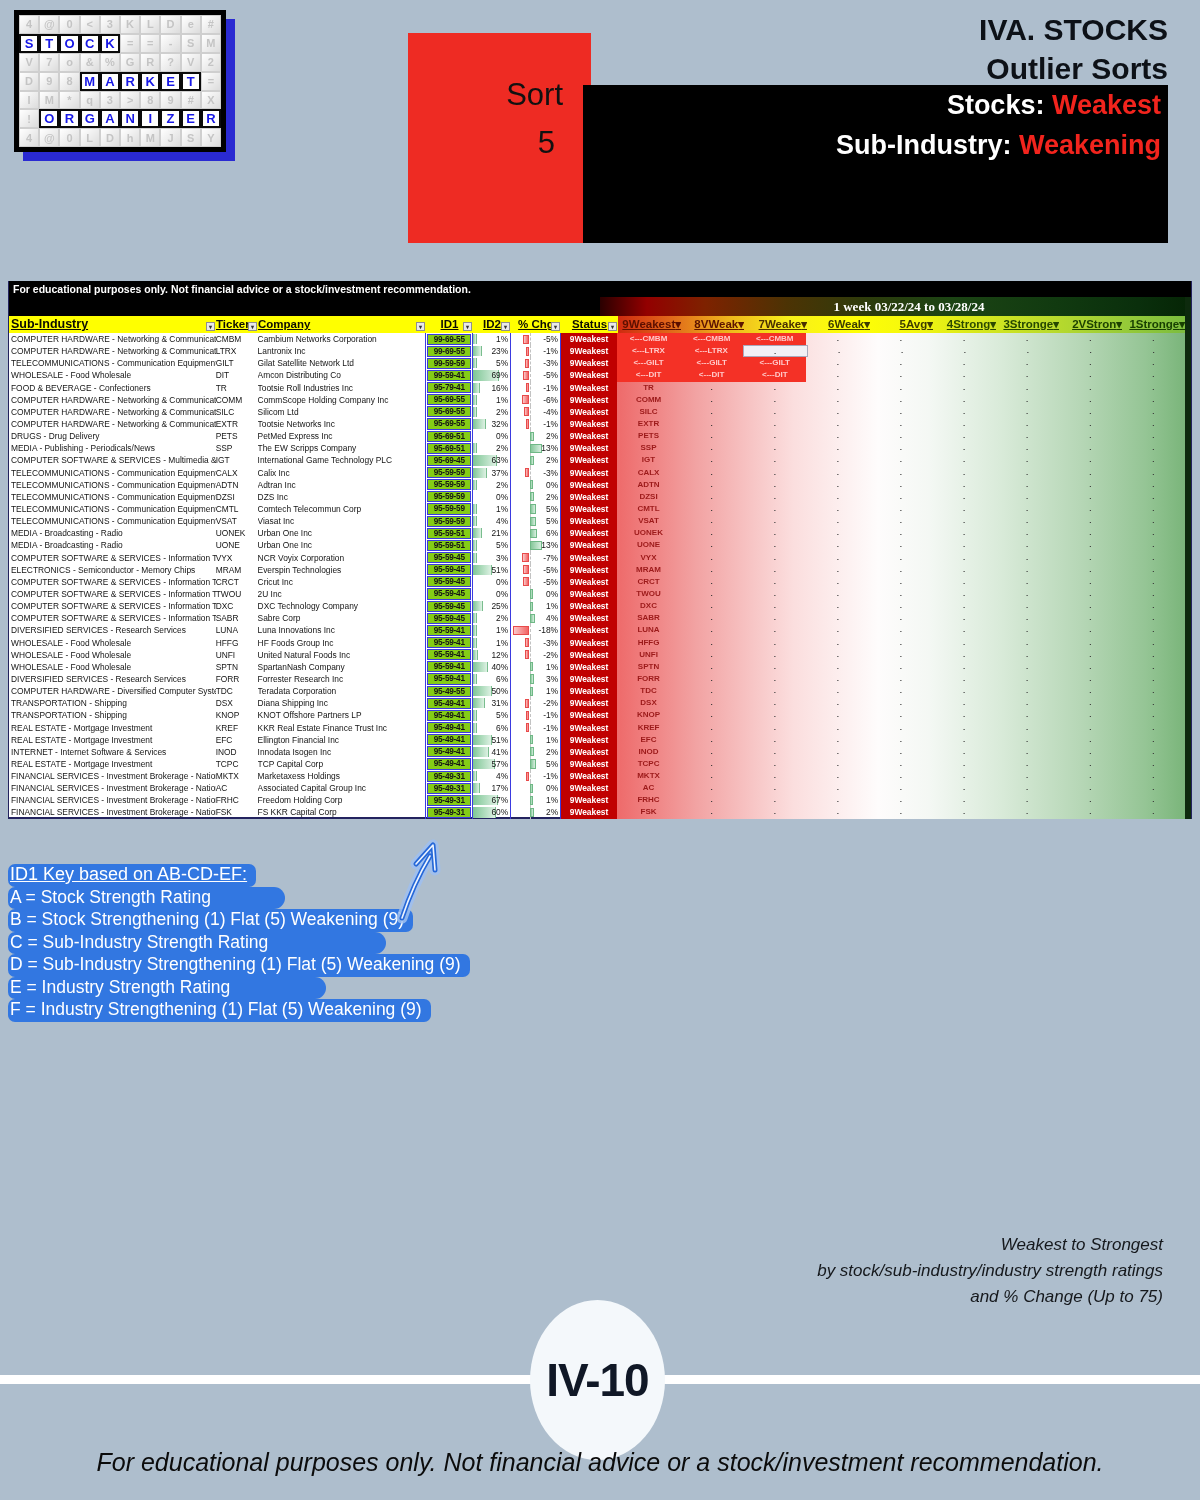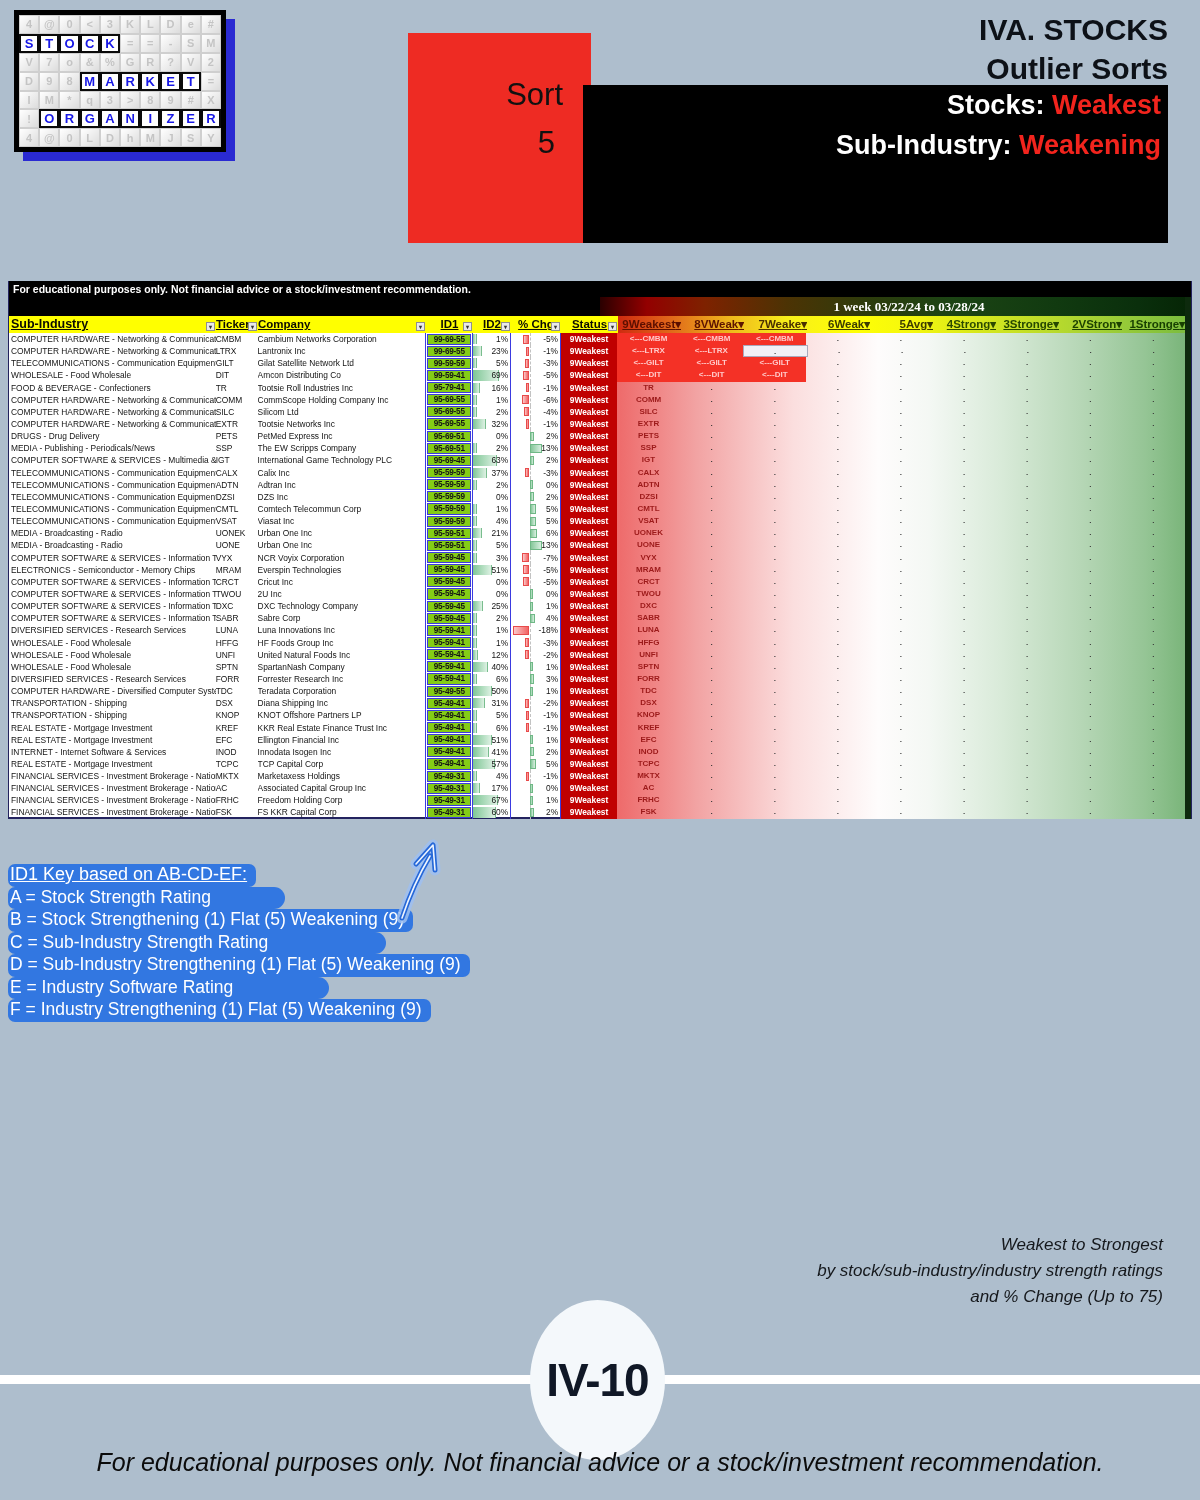--- a/index.html
+++ b/index.html
@@ -1978,21 +1978,21 @@
       </div>
     </div>
 </div>
 
 <div class="abs key" id="key-block">
     <div class="kline title">ID1 Key based on AB-CD-EF:</div>
     <div class="kline ext-a">A = Stock Strength Rating</div>
     <div class="kline">B = Stock Strengthening (1) Flat (5) Weakening (9)</div>
     <div class="kline ext-c">C = Sub-Industry Strength Rating</div>
     <div class="kline">D = Sub-Industry Strengthening (1) Flat (5) Weakening (9)</div>
-    <div class="kline ext-e">E = Industry Software Rating</div>
+    <div class="kline ext-e">E = Industry Strength Rating</div>
     <div class="kline">F = Industry Strengthening (1) Flat (5) Weakening (9)</div>
   </div>
 
 <svg class="abs arrow" viewBox="0 0 62 92">
   <path d="M16 84 C24 60 32 42 44 22" fill="none" stroke="#9fc0f0" stroke-width="11" stroke-linecap="round" opacity="0.85"></path>
   <path d="M30 30 L47 11 L49 36" fill="none" stroke="#9fc0f0" stroke-width="11" stroke-linecap="round" stroke-linejoin="round" opacity="0.85"></path>
   <path d="M16 84 C24 60 32 42 44 22" fill="none" stroke="#2668d8" stroke-width="5" stroke-linecap="round"></path>
   <path d="M30 30 L47 11 L49 36" fill="none" stroke="#2668d8" stroke-width="5" stroke-linecap="round" stroke-linejoin="round"></path>
   <path d="M16 84 C24 60 32 42 44 22" fill="none" stroke="#eef4ff" stroke-width="1.6" stroke-linecap="round"></path>
   <path d="M30 30 L47 11 L49 36" fill="none" stroke="#eef4ff" stroke-width="1.6" stroke-linecap="round" stroke-linejoin="round"></path>

